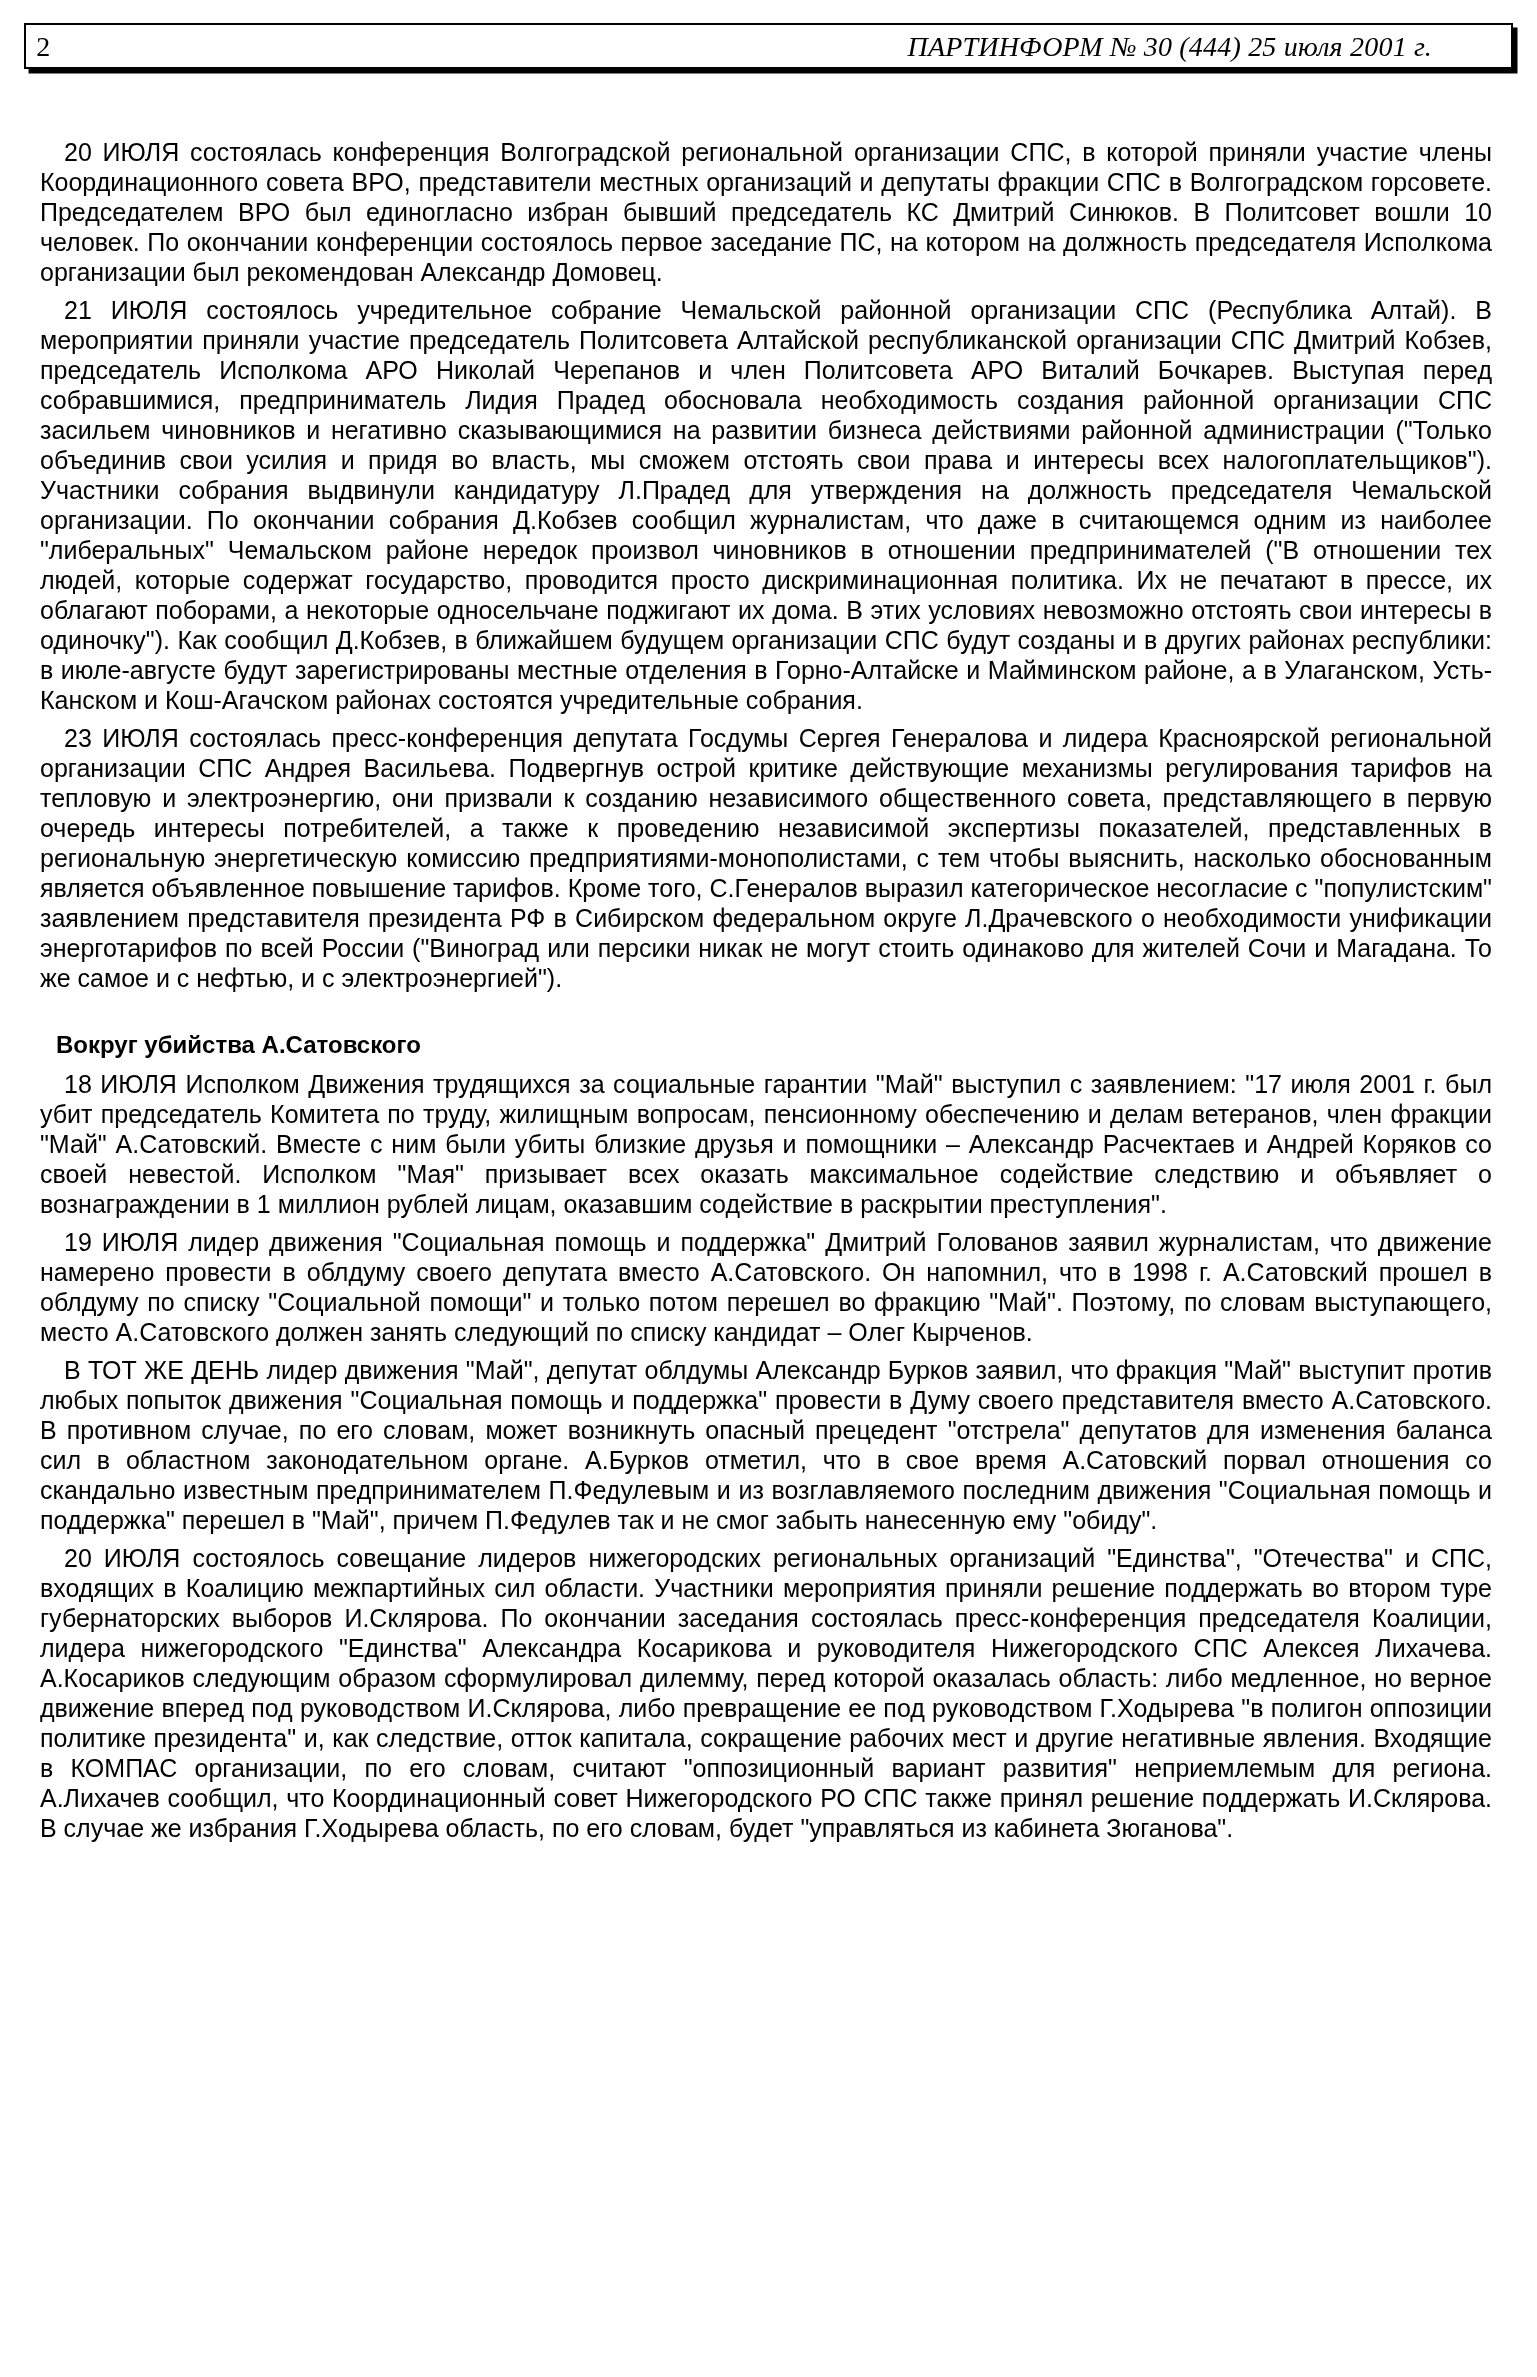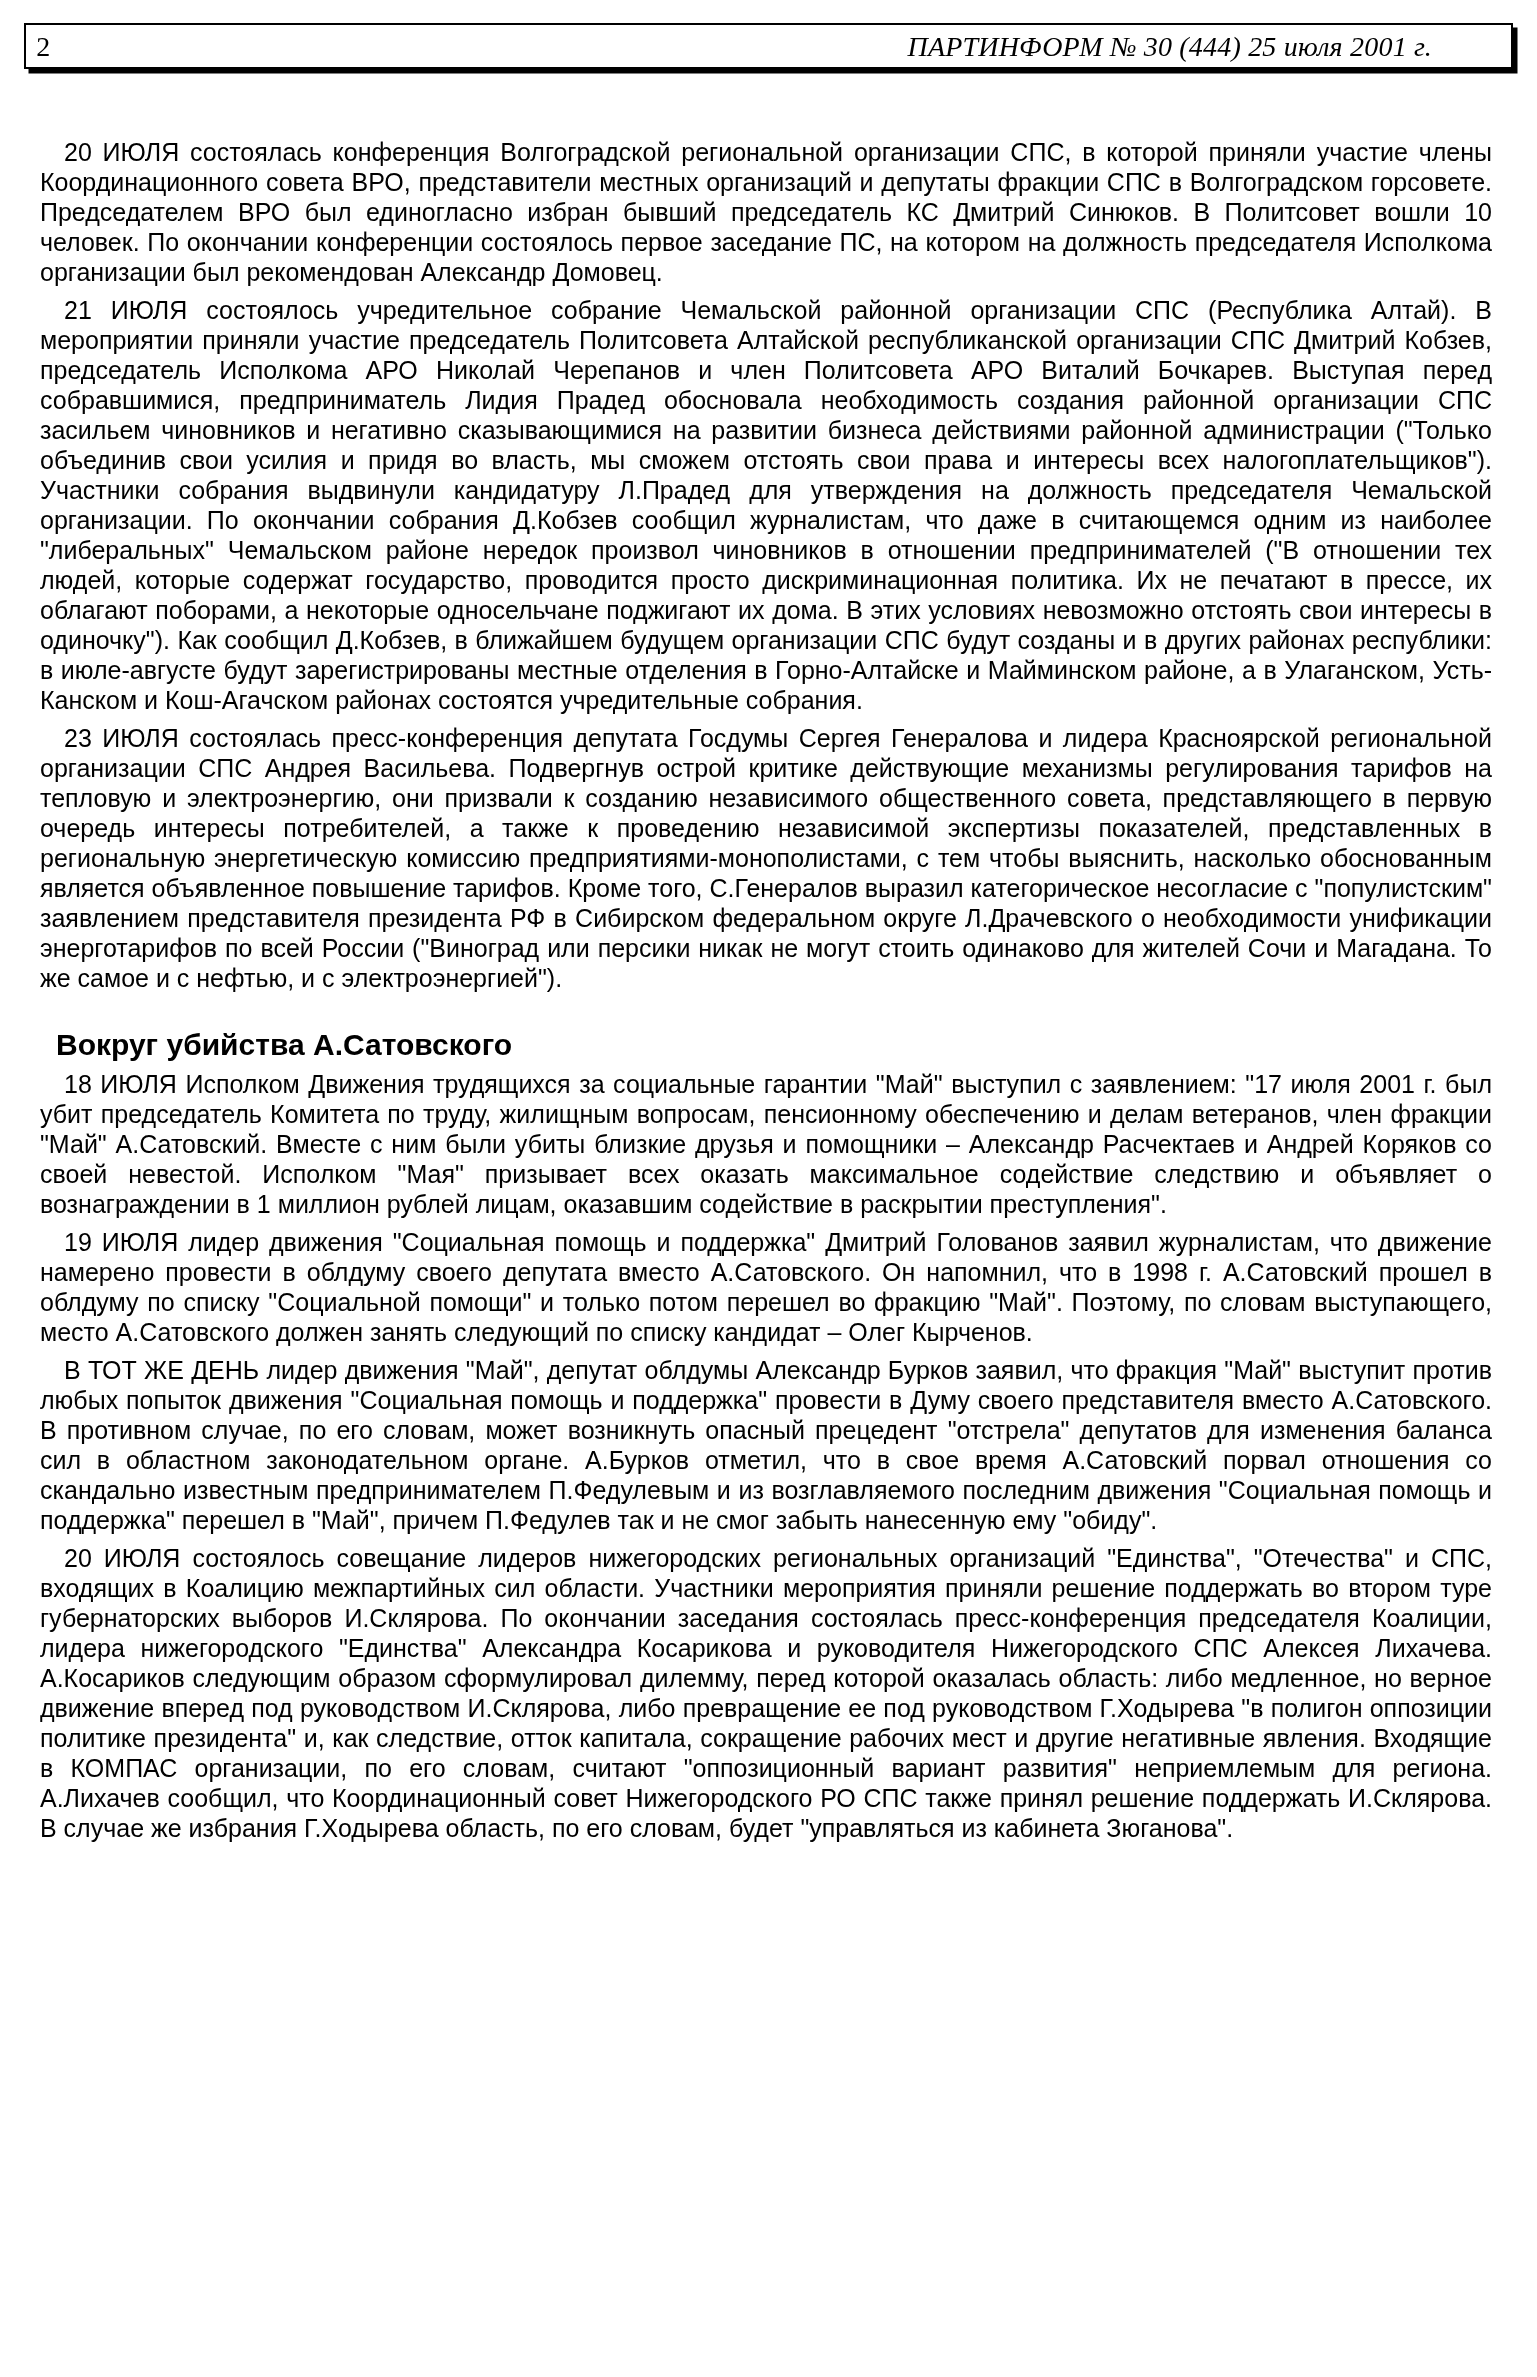--- a/index.html
+++ b/index.html
@@ -54,21 +54,21 @@
   }
   .para {
     margin: 8px;
     text-align: justify;
     text-indent: 24px;
   }
   .section-heading {
     margin: 36px 0 0 24px;
     font-family: "Liberation Sans", sans-serif;
     font-weight: bold;
-    font-size: 30px;
+    font-size: 24px;
     line-height: 32px;
   }
   .section-heading.second {
     margin-top: 37px;
   }
 </style>
 </head>
 <body>
 
 <div class="header-box">

